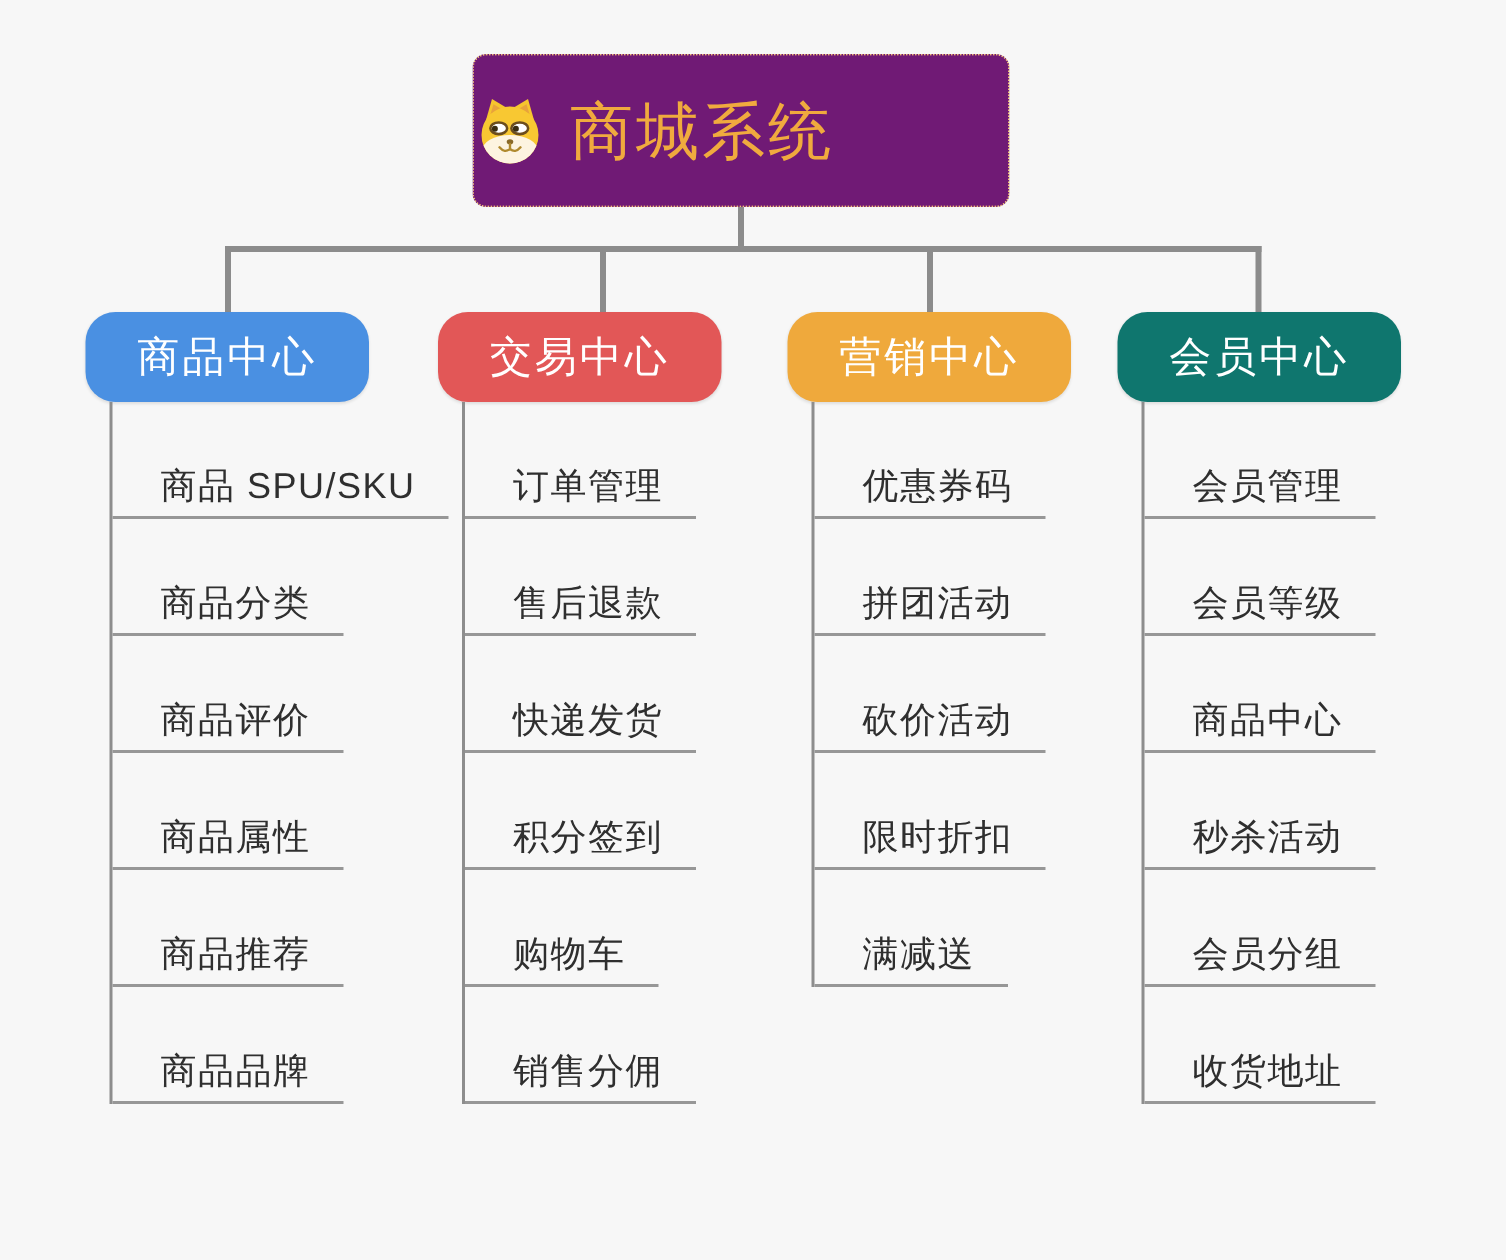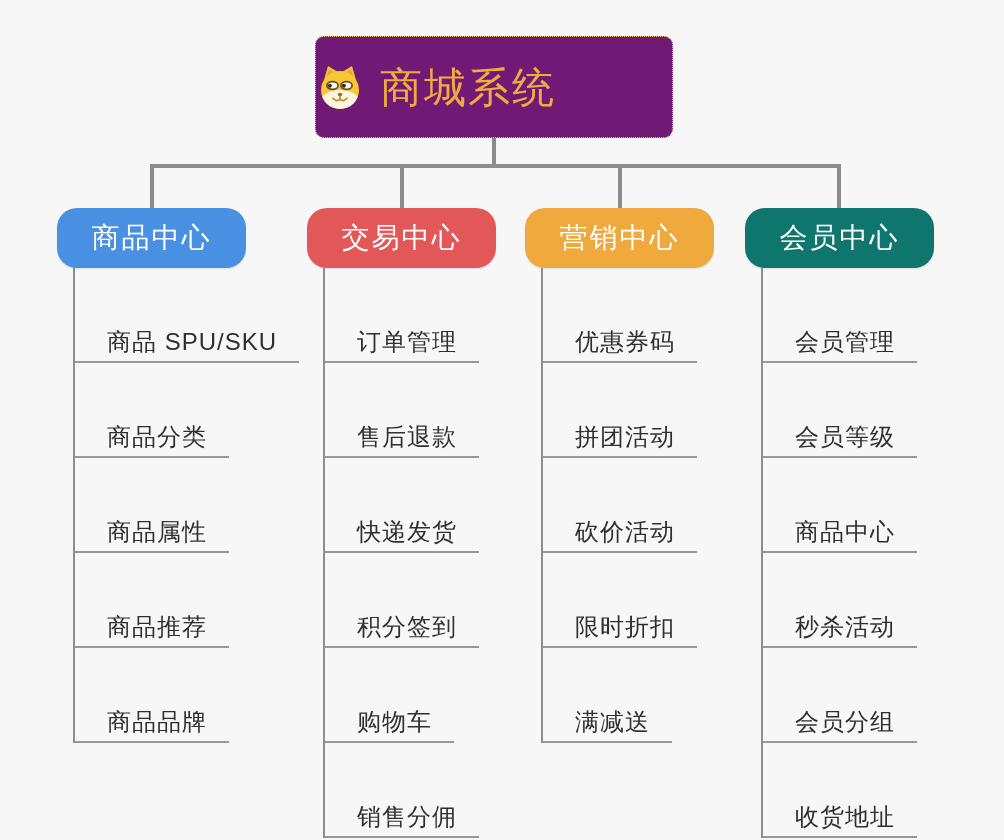--- a/index.html
+++ b/index.html
@@ -58,21 +58,21 @@
   .conn-drop-2 { left: 400px; top: 164px; width: 4px;  height: 44px; }
   .conn-drop-3 { left: 618px; top: 164px; width: 4px;  height: 44px; }
   .conn-drop-4 { left: 837px; top: 164px; width: 4px;  height: 44px; }
 
   
   .branch {
     position: absolute;
     top: 208px;
   }
   .branch-1 { left: 57px; }
-  .branch-2 { left: 307px; }
+  .branch-2 { left: 292px; }
   .branch-3 { left: 525px; }
   .branch-4 { left: 745px; }
 
   .branch-box {
     width: 189px;
     height: 60px;
     border-radius: 20px;
     display: flex;
     align-items: center;
     justify-content: center;
@@ -88,21 +88,21 @@
 
   
   .items {
     list-style: none;
     margin: 0 0 0 16px;
     padding: 0;
     border-left: 2px solid #8d8d8d;
   }
   .item {
     box-sizing: border-box;
-    height: 95px;
+    height: 78px;
     width: fit-content;
     display: flex;
     align-items: flex-end;
     padding: 0 22px 7px 32px;
     border-bottom: 2px solid #979797;
     white-space: nowrap;
   }
   .item span {
     font-size: 24px;
     letter-spacing: 1px;
@@ -156,20 +156,23 @@
       <span class="branch-label">商品中心</span>
     </div>
     <ul class="items">
         <li class="item">
           <span>商品 SPU/SKU</span>
         </li>
         <li class="item">
           <span>商品分类</span>
         </li>
         <li class="item">
+          <span>商品评价</span>
+        </li>
+        <li class="item">
           <span>商品属性</span>
         </li>
         <li class="item">
           <span>商品推荐</span>
         </li>
         <li class="item">
           <span>商品品牌</span>
         </li>
       </ul>
   </div>

